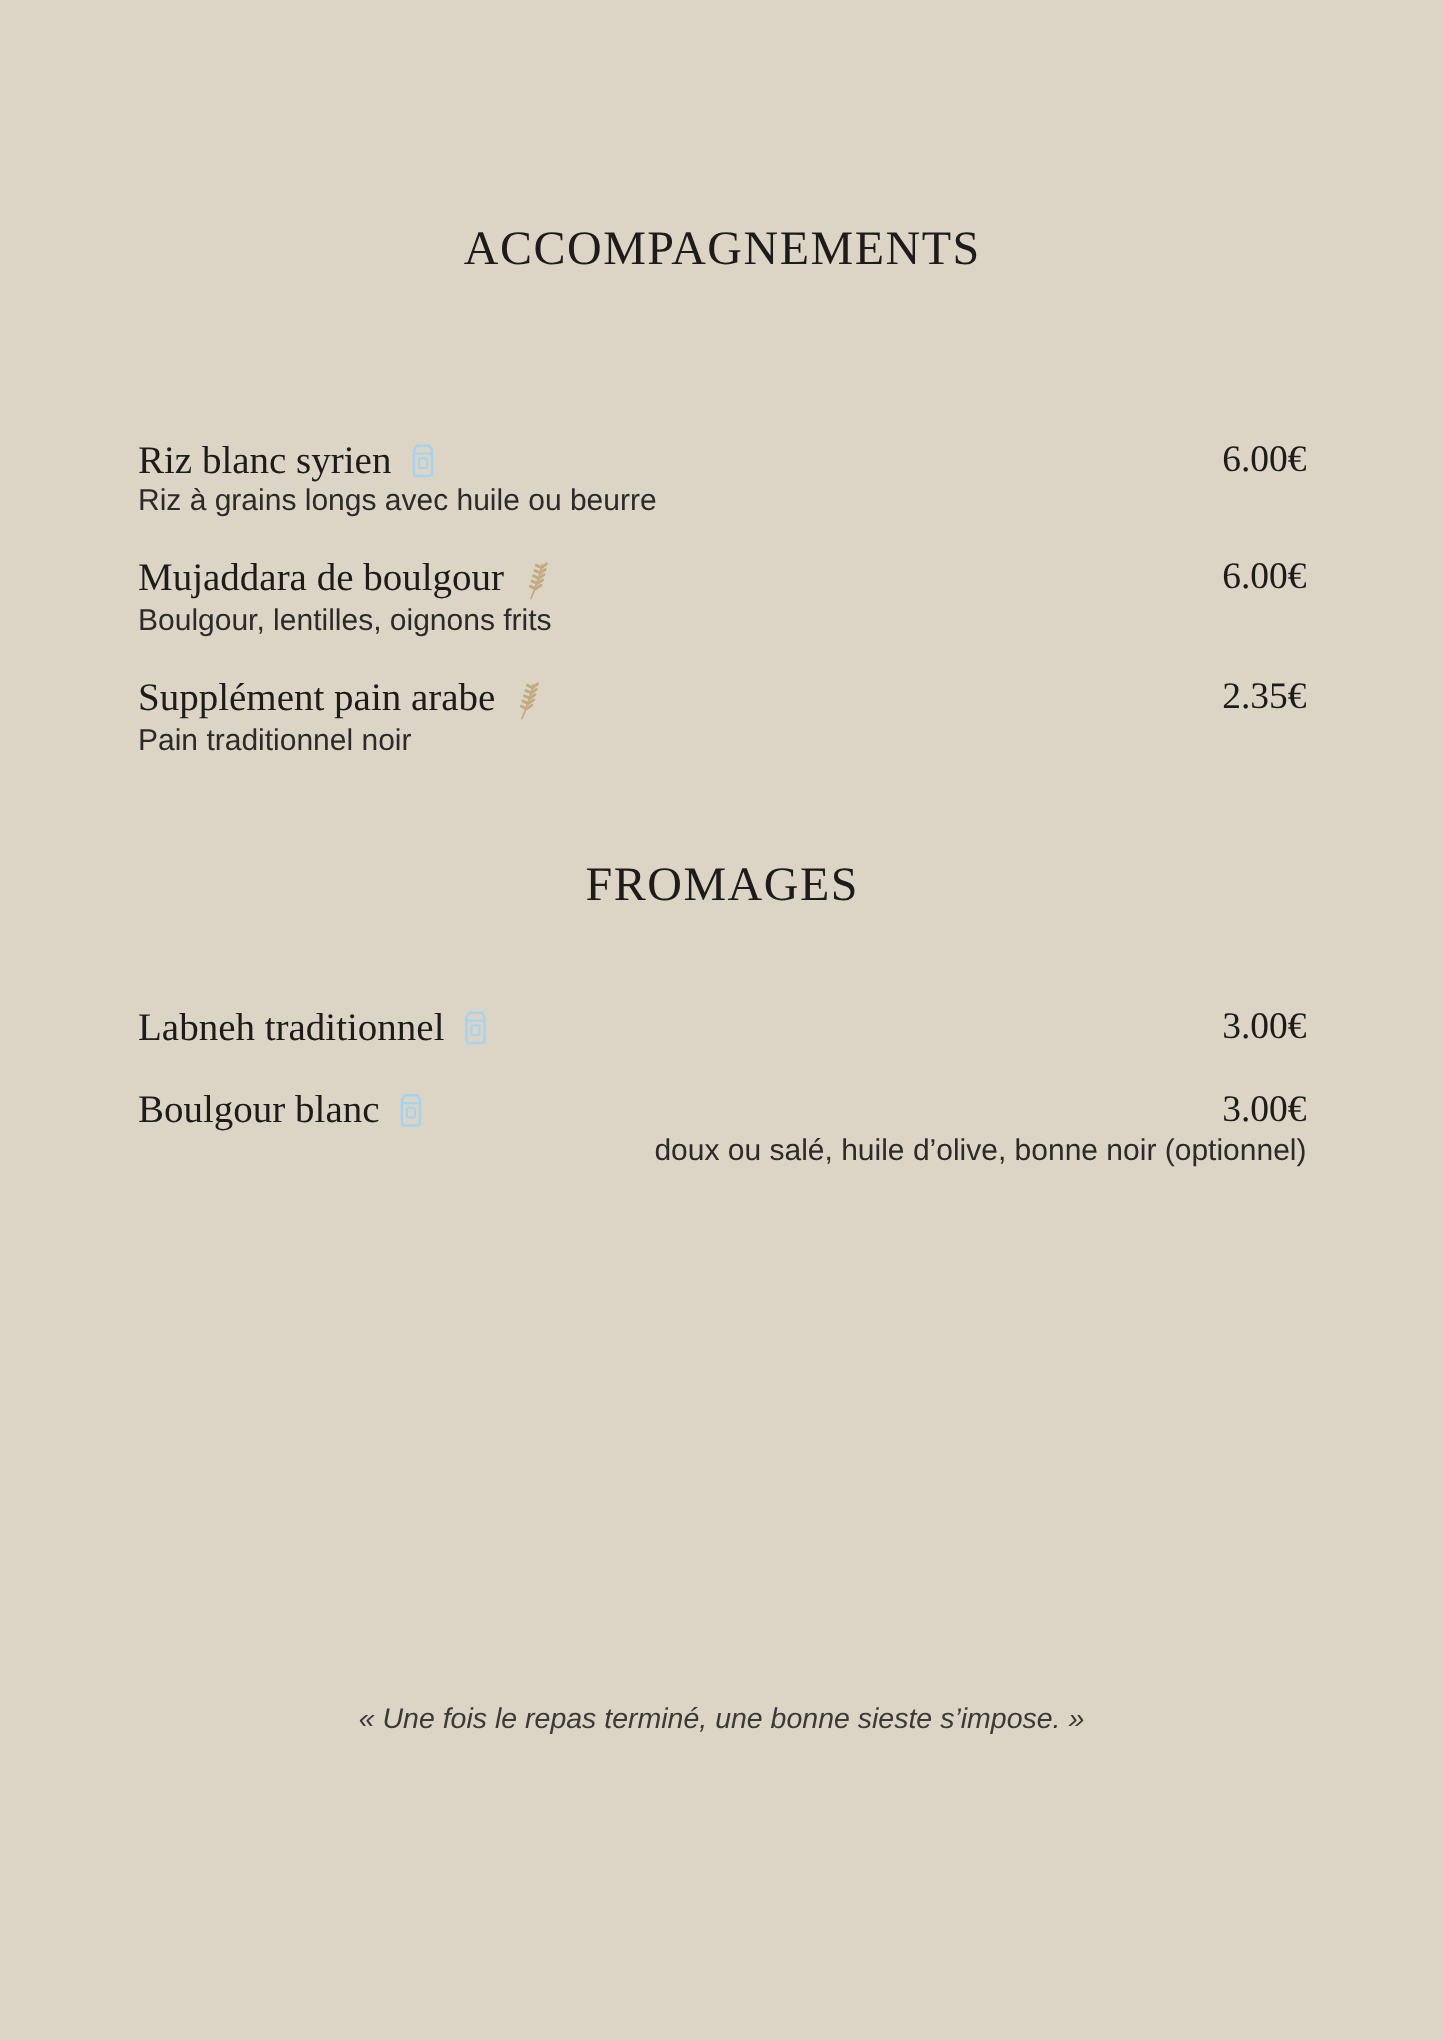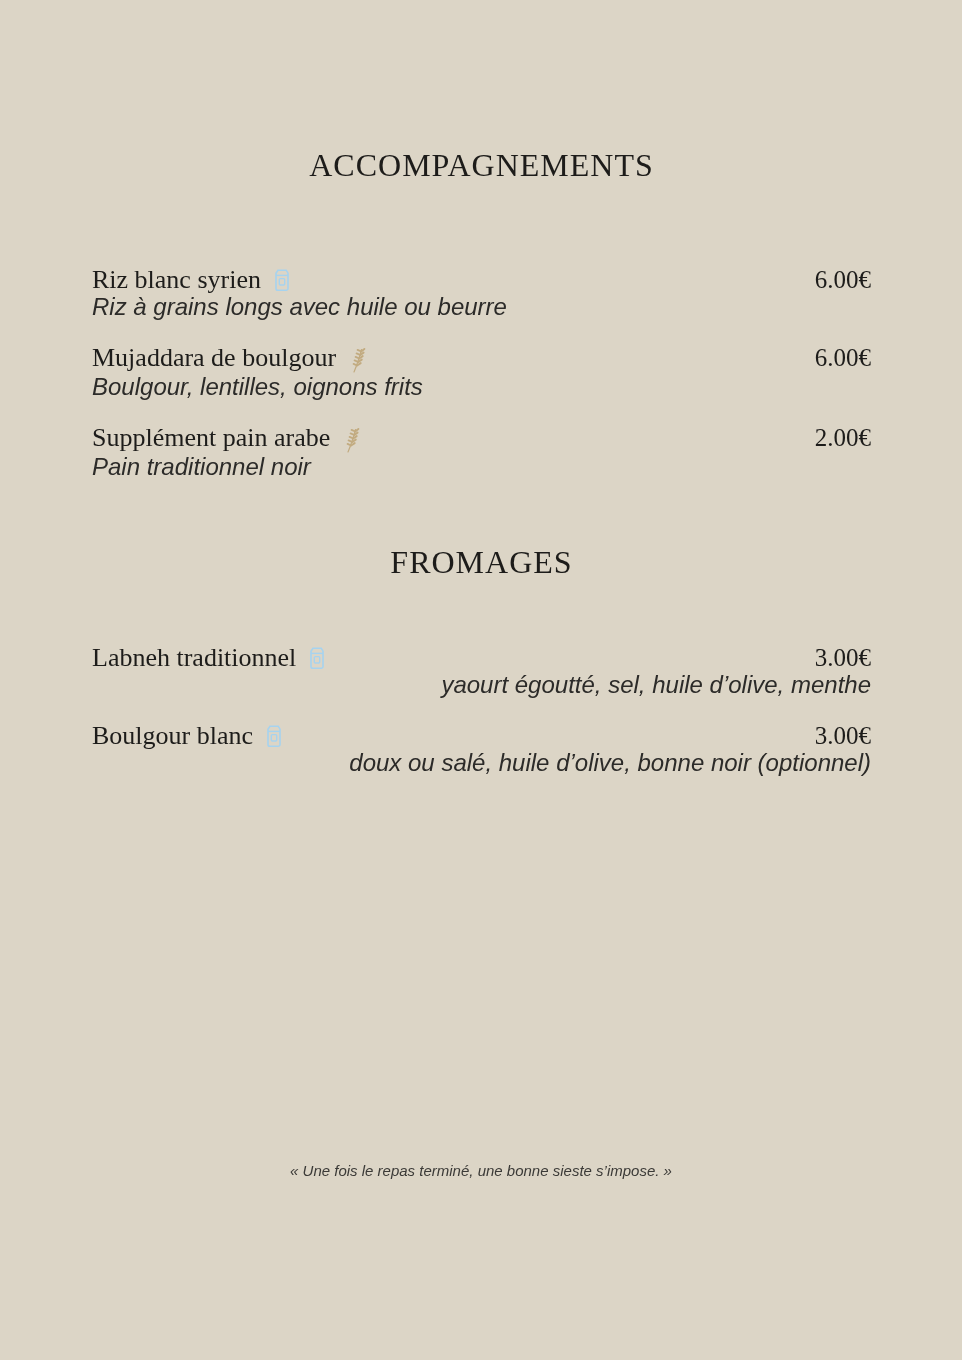--- a/index.html
+++ b/index.html
@@ -20,21 +20,21 @@
     font-family: "Liberation Serif", serif;
     font-weight: 500;
     font-size: 32px;
     line-height: 35px;
     letter-spacing: 1px;
     text-align: center;
     color: #1d1c1a;
   }
   .section-title.first { margin-top: 148px; }
   .section-title.second { margin-top: 68px; font-family: Liberation Serif, serif; }
-  .menu-list { margin-top: 83px; }
+  .menu-list { margin-top: 110px; }
   .menu-list.second { margin-top: 64px; text-align: right; }
   .item + .item { margin-top: 27px; }
   .row {
     display: flex;
     justify-content: space-between;
     align-items: flex-start;
     font-size: 26px;
     line-height: 28px;
     color: #1d1c1a;
   }
@@ -51,33 +51,32 @@
   .icon svg { display: block; }
   .price {
     font-family: "Liberation Serif", serif;
     font-size: 25px;
     line-height: 28px;
     white-space: nowrap;
   }
   .desc {
     margin-top: 3px;
     font-family: "Liberation Sans", sans-serif;
-    font-style: italic;
-    font-size: 24px;
+    font-size: 20px;
     line-height: 20px;
     color: #2c2b29;
   }
   .footer-quote {
     position: absolute;
     left: 0; right: 0;
-    bottom: 76px;
+    bottom: 100px;
     text-align: center;
     font-family: "Liberation Sans", sans-serif;
     font-style: italic;
-    font-size: 15px;
+    font-size: 19px;
     line-height: 21px;
     color: #3b3a37;
   }
 </style>
 </head>
 <body>
 
 <div class="page">
 
   <h1 class="section-title first">ACCOMPAGNEMENTS</h1>
@@ -129,21 +128,21 @@
             <svg width="20" height="28" viewBox="0 0 20 28" fill="none" stroke="#c2ab80" stroke-linecap="round">
               <path d="M6 26 C 9 19 11.5 11 13.5 3.5" stroke-width="1.2"></path>
               <path d="M13.2 5.5 l-3.6 -1.6 M13.2 5.5 l3.2 -2.6
                        M12.2 9 l-3.6 -1.6 M12.2 9 l3.4 -2.4
                        M11.2 12.5 l-3.6 -1.6 M11.2 12.5 l3.5 -2.4
                        M10.2 16 l-3.6 -1.6 M10.2 16 l3.6 -2.4
                        M9.1 19.5 l-3.5 -1.6 M9.1 19.5 l3.6 -2.4" stroke-width="1.9"></path>
             </svg>
           </span>
         </span>
-        <span class="price">2.00€</span>
+        <span class="price">2.35€</span>
       </div>
       <div class="desc">Pain traditionnel noir</div>
     </div>
 
   </div>
 
   <h1 class="section-title second">FROMAGES</h1>
 
   <div class="menu-list second">
 
@@ -154,21 +153,20 @@
           <span class="icon">
             <svg width="18" height="24" viewBox="0 0 18 24" fill="none">
               <path d="M5 2.2 h8.2 l1.8 3 v15.3 a1.8 1.8 0 0 1 -1.8 1.8 H4.8 A1.8 1.8 0 0 1 3 20.5 V5.2 z" stroke="#a6d3ef" stroke-width="1.6"></path>
               <line x1="3" y1="7.4" x2="15" y2="7.4" stroke="#a6d3ef" stroke-width="1.4"></line>
               <rect x="6.3" y="10.6" width="5.4" height="6.4" rx="1" stroke="#a6d3ef" stroke-width="1.4"></rect>
             </svg>
           </span>
         </span>
         <span class="price">3.00€</span>
       </div>
-      <div class="desc">yaourt égoutté, sel, huile d’olive, menthe</div>
     </div>
 
     <div class="item">
       <div class="row">
         <span class="name-wrap">
           <span class="name">Boulgour blanc</span>
           <span class="icon">
             <svg width="18" height="24" viewBox="0 0 18 24" fill="none">
               <path d="M5 2.2 h8.2 l1.8 3 v15.3 a1.8 1.8 0 0 1 -1.8 1.8 H4.8 A1.8 1.8 0 0 1 3 20.5 V5.2 z" stroke="#a6d3ef" stroke-width="1.6"></path>
               <line x1="3" y1="7.4" x2="15" y2="7.4" stroke="#a6d3ef" stroke-width="1.4"></line>

